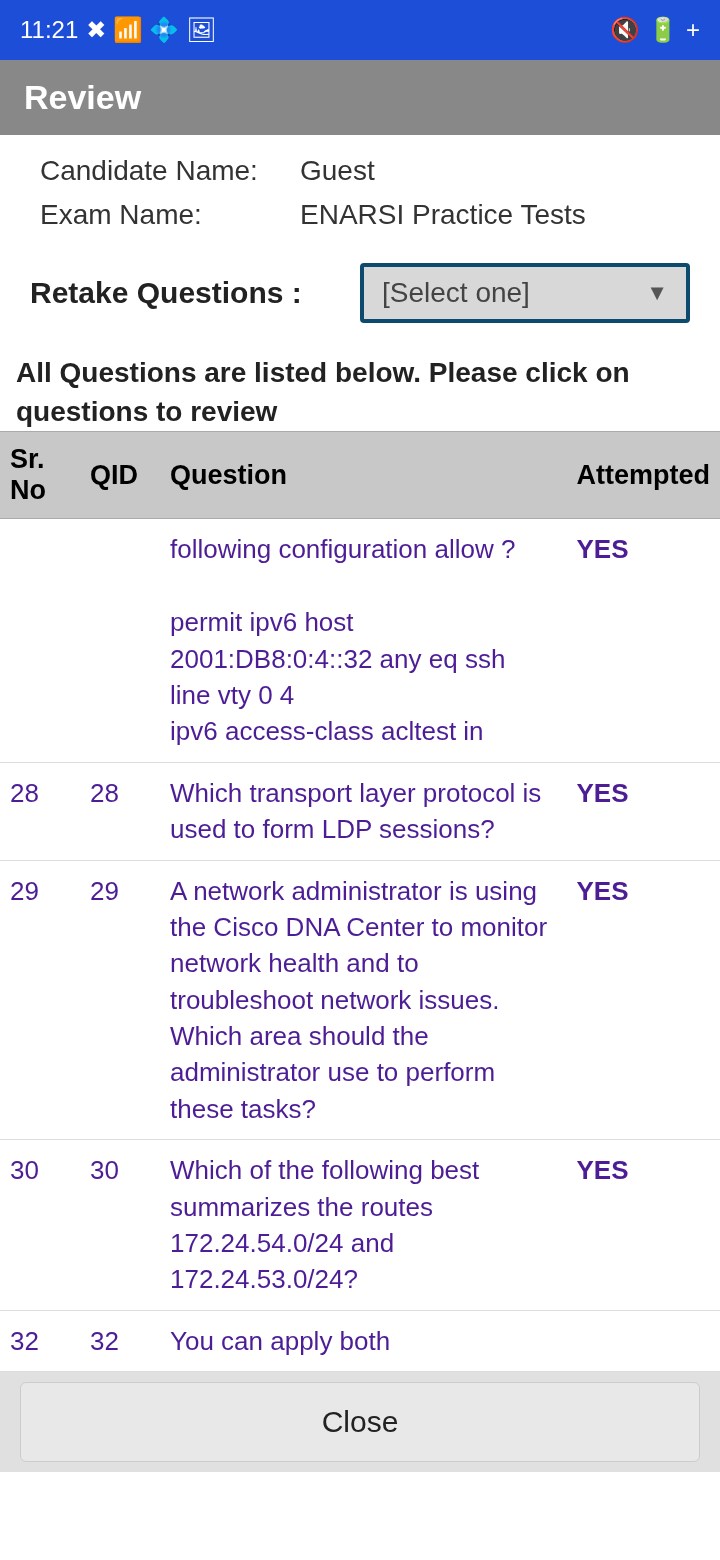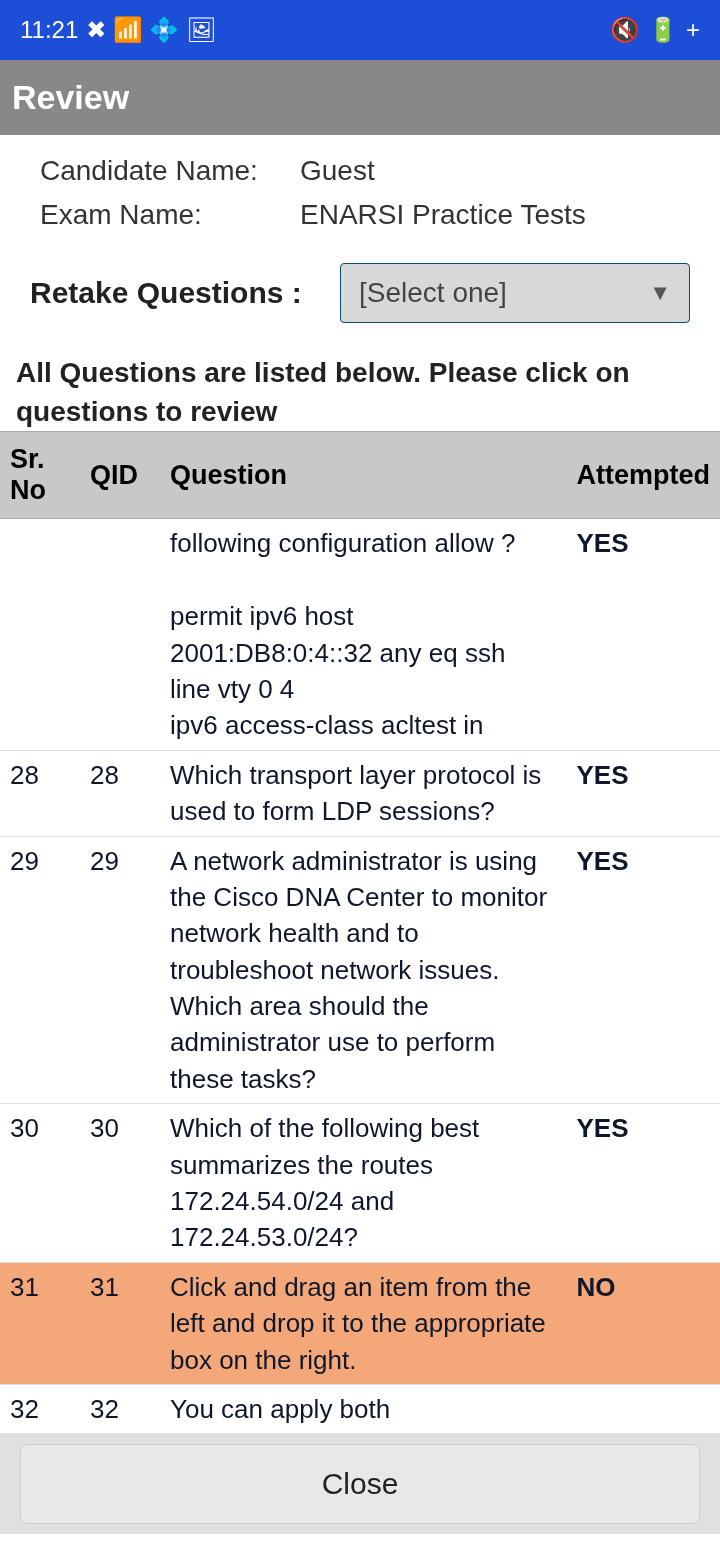--- a/index.html
+++ b/index.html
@@ -24,21 +24,21 @@
       color: #fff;
       font-size: 24px;
     }
     .status-left { display: flex; align-items: center; gap: 8px; }
     .status-right { display: flex; align-items: center; gap: 8px; }
 
     
     .app-header {
       width: 720px;
       background: #888;
-      padding: 18px 12px;
+      padding: 18px 24px;
     }
     .app-header-title {
       color: #fff;
       font-size: 34px;
       font-weight: bold;
     }
 
     
     .info-section {
       padding: 20px 30px 10px 40px;
@@ -68,29 +68,30 @@
     .retake-label {
       font-size: 30px;
       font-weight: bold;
       color: #222;
       min-width: 310px;
     }
     .retake-select {
       flex: 1;
       height: 60px;
       background: #d8d8d8;
-      border: 1px solid #0c4a6e;
+      border: 4px solid #0c4a6e;
       border-radius: 4px;
       display: flex;
       align-items: center;
       justify-content: space-between;
       padding: 0 18px;
       font-size: 28px;
       color: #444;
       cursor: pointer;
+      margin-left: 20px;
     }
     .dropdown-arrow {
       font-size: 22px;
       color: #555;
     }
 
     
     .instructions {
       padding: 10px 16px 0 16px;
       font-size: 28px;
@@ -113,24 +114,24 @@
       font-size: 27px;
       border-top: 1px solid #aaa;
       border-bottom: 1px solid #aaa;
     }
     .questions-table th:first-child { width: 80px; }
     .questions-table th:nth-child(2) { width: 80px; }
     .questions-table th:nth-child(3) { }
     .questions-table th:last-child { width: 120px; text-align: left; margin-top: 12px; }
 
     .questions-table td {
-      padding: 6px 10px;
+      padding: 12px 10px;
       vertical-align: top;
       border-bottom: 1px solid #ddd;
-      color: #0f172a;
+      color: #4c1d95;
       font-size: 26px;
       line-height: 1.4;
     }
     .questions-table td:last-child {
       font-weight: bold;
     }
     .row-highlighted {
       background: #f4a87a;
     }
     .row-highlighted td {
@@ -225,26 +226,20 @@
         <td>29</td>
         <td style="white-space: pre-line;">A network administrator is using the Cisco DNA Center to monitor network health and to troubleshoot network issues. Which area should the administrator use to perform these tasks?</td>
         <td>YES</td>
       </tr>
       <tr>
         <td>30</td>
         <td>30</td>
         <td style="white-space: pre-line;">Which of the following best summarizes the routes 172.24.54.0/24 and 172.24.53.0/24?</td>
         <td>YES</td>
       </tr>
-      <tr class="row-highlighted">
-        <td>31</td>
-        <td>31</td>
-        <td style="white-space: pre-line;">Click and drag an item from the left and drop it to the appropriate box on the right.</td>
-        <td>NO</td>
-      </tr>
       <tr>
         <td>32</td>
         <td>32</td>
         <td style="white-space: pre-line;">You can apply both</td>
         <td></td>
       </tr>
     </tbody>
 </table>
 
 <div class="close-btn-container">

